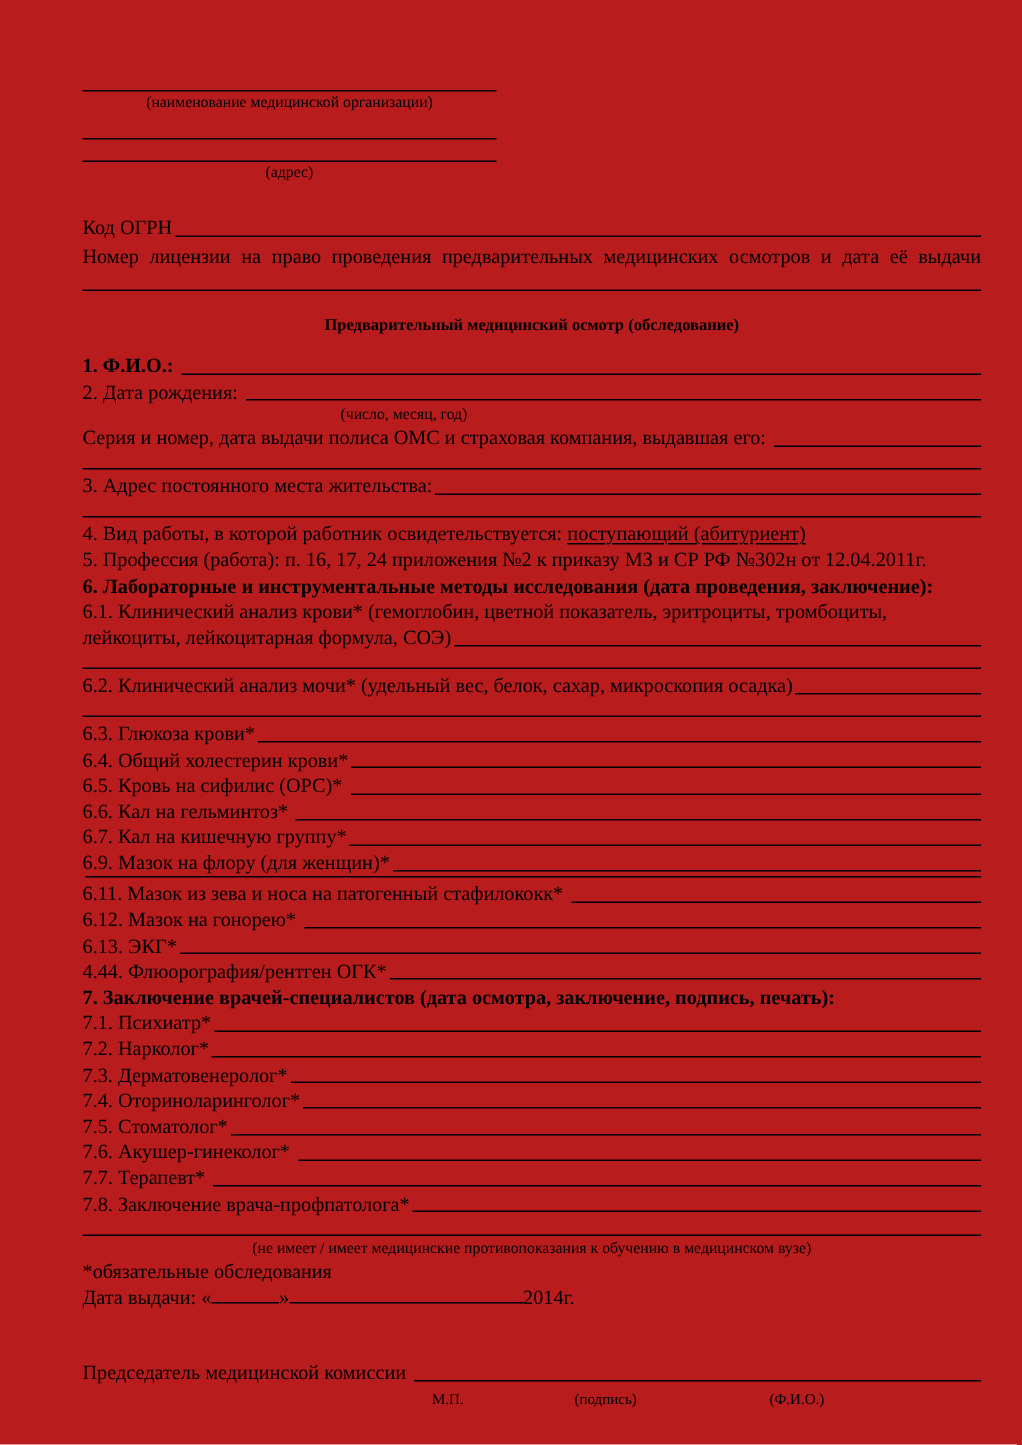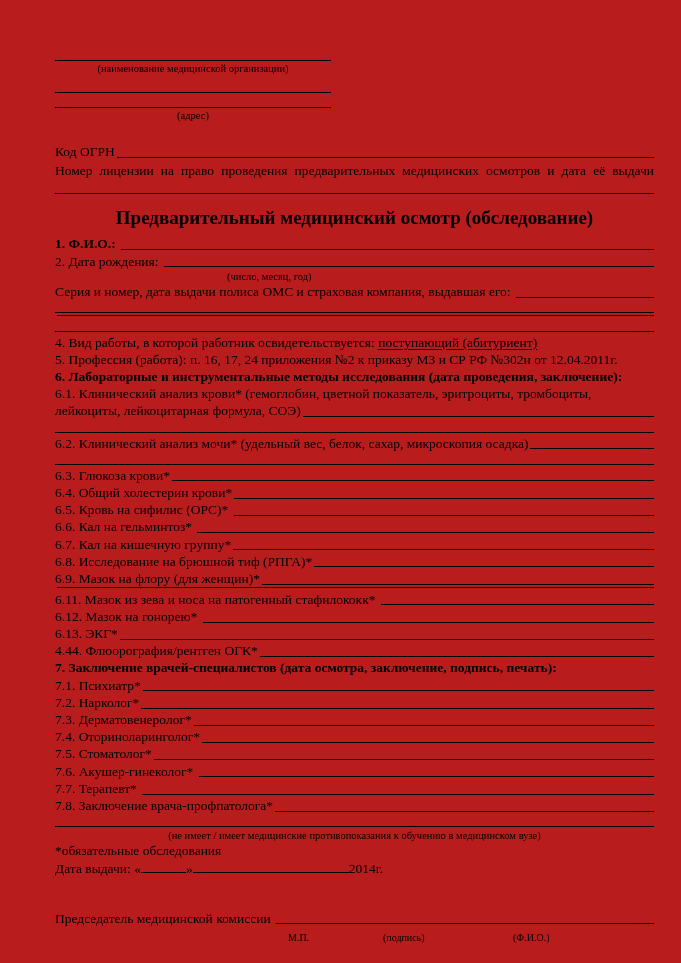--- a/index.html
+++ b/index.html
@@ -23,21 +23,21 @@
   .row { display:flex; align-items:flex-end; }
   .row .label { white-space:pre-wrap; }
   .fill { flex:1; border-bottom:1px solid #000; margin-bottom:2.5px; margin-left:2px; min-width:8px; }
   .b { font-weight:bold; }
   .ogrn { margin-top:21px; }
   .license { margin-top:2px; text-align:justify; text-align-last:justify; }
   .rule { height:0; border-bottom:1.2px solid #000; margin-top:12px; margin-bottom:2px; }
   .rule-hdr { margin-top:14px; }
   h1.title {
     margin-top:13px; text-align:center;
-    font-size:19px; line-height:21px; font-weight:bold;
+    font-size:11px; line-height:21px; font-weight:bold;
   }
   .form-body { margin-top:7px; }
   .heading-row { font-weight:bold; }
   .caption {
     font-size:10.5px; line-height:13px; text-align:center;
   }
   .caption.offset { text-align:left; padding-left:172px; }
   .uvalue { text-decoration:underline; text-underline-offset:2px; }
   .date-row { margin-top:0px; display:block; }
   .blank { display:inline-block; border-bottom:1px solid #000; height:12px; vertical-align:baseline; }
@@ -82,20 +82,21 @@
     <span class="label">2. Дата рождения: </span>
     <span class="fill"></span>
   </div>
       <div class="caption offset">(число, месяц, год)</div>
       <div class="row field-row">
     <span class="label">Серия и номер, дата выдачи полиса ОМС и страховая компания, выдавшая его: </span>
     <span class="fill"></span>
   </div>
       <div class="rule"></div>
       <div class="row field-row">
+    <span class="label">3. Адрес постоянного места жительства:</span>
     <span class="fill"></span>
   </div>
       <div class="rule"></div>
       <div class="row text-row">
     <span class="label">4. Вид работы, в которой работник освидетельствуется: </span>
         <span class="uvalue">поступающий (абитуриент)</span>
   </div>
       <div class="row text-row">
     <span class="label">5. Профессия (работа): п. 16, 17, 24 приложения №2 к приказу МЗ и СР РФ №302н от 12.04.2011г.</span>
   </div>
@@ -124,24 +125,20 @@
       <div class="row field-row">
     <span class="label">6.5. Кровь на сифилис (ОРС)* </span>
     <span class="fill"></span>
   </div>
       <div class="row field-row">
     <span class="label">6.6. Кал на гельминтоз* </span>
     <span class="fill"></span>
   </div>
       <div class="row field-row">
     <span class="label">6.7. Кал на кишечную группу*</span>
-    <span class="fill"></span>
-  </div>
-      <div class="row field-row">
-    <span class="label">6.8. Исследование на брюшной тиф (РПГА)*</span>
     <span class="fill"></span>
   </div>
       <div class="row field-row">
     <span class="label">6.9. Мазок на флору (для женщин)*</span>
     <span class="fill"></span>
   </div>
       <div class="row field-row">
     <span class="fill"></span>
   </div>
       <div class="row field-row">

